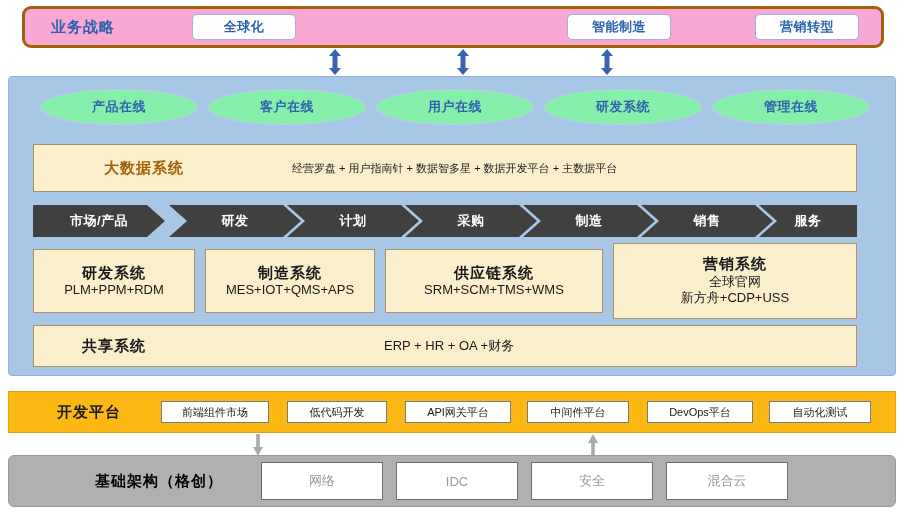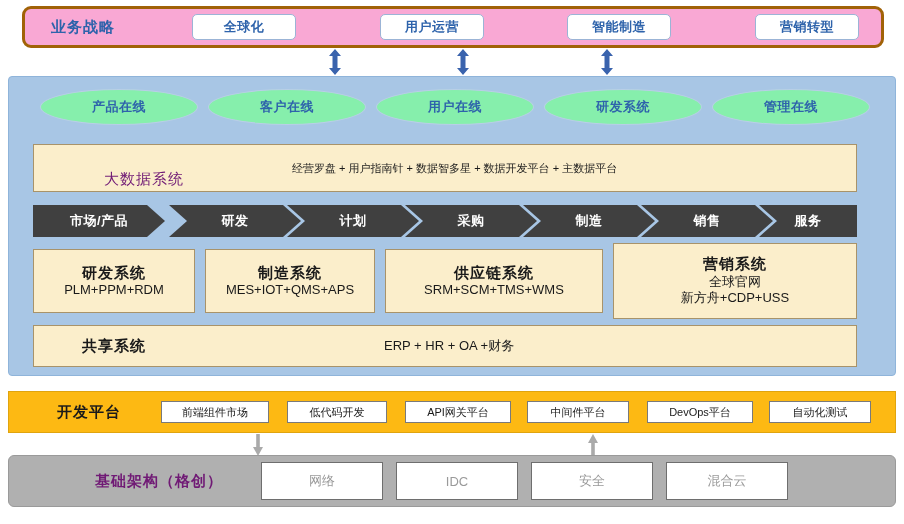--- a/index.html
+++ b/index.html
@@ -110,25 +110,24 @@
     top: 144px;
     width: 824px;
     height: 48px;
   }
   .bigdata-label {
     position: absolute;
     left: 70px;
     top: 50%;
     transform: translateY(-50%);
     font-size: 15px;
-    font-weight: normal;
-    color: #701a75;
-    letter-spacing: 1px;
-    white-space: nowrap;
-    margin-top: 11px;
+    font-weight: bold;
+    color: #a16207;
+    letter-spacing: 1px;
+    white-space: nowrap;
   }
   .bigdata-value {
     position: absolute;
     left: 258px;
     top: 50%;
     transform: translateY(-50%);
     font-size: 11px;
     color: #1a1a1a;
     white-space: nowrap;
   }
@@ -272,21 +271,21 @@
     border-radius: 6px;
     box-sizing: border-box;
   }
   .gray-title {
     position: absolute;
     left: 86px;
     top: 50%;
     transform: translateY(-50%);
     font-size: 15px;
     font-weight: bold;
-    color: #701a75;
+    color: #000000;
     letter-spacing: 1px;
     white-space: nowrap;
   }
   .gray-item {
     position: absolute;
     top: 50%;
     transform: translateY(-50%);
     height: 38px;
     background: #ffffff;
     border: 1px solid #6e6e6e;
@@ -299,21 +298,20 @@
   }
 </style>
 </head>
 <body>
 
 <div id="canvas">
 
   <div class="strategy-band">
     <div class="strategy-title">业务战略</div>
     <div class="strategy-item" style="left:167px; width:104px;">全球化</div>
-    <div class="strategy-item" style="left:355px; width:104px;">用户运营</div>
     <div class="strategy-item" style="left:542px; width:104px;">智能制造</div>
     <div class="strategy-item" style="left:730px; width:104px;">营销转型</div>
   </div>
 
   <div class="dblarrow" style="left:328px; top:49px;">
     <svg width="14" height="26" viewBox="0 0 14 26">
       <polygon points="7,0 13,7 9.5,7 9.5,19 13,19 7,26 1,19 4.5,19 4.5,7 1,7" fill="#3a63ad"></polygon>
     </svg>
   </div>
   <div class="dblarrow" style="left:456px; top:49px;">

